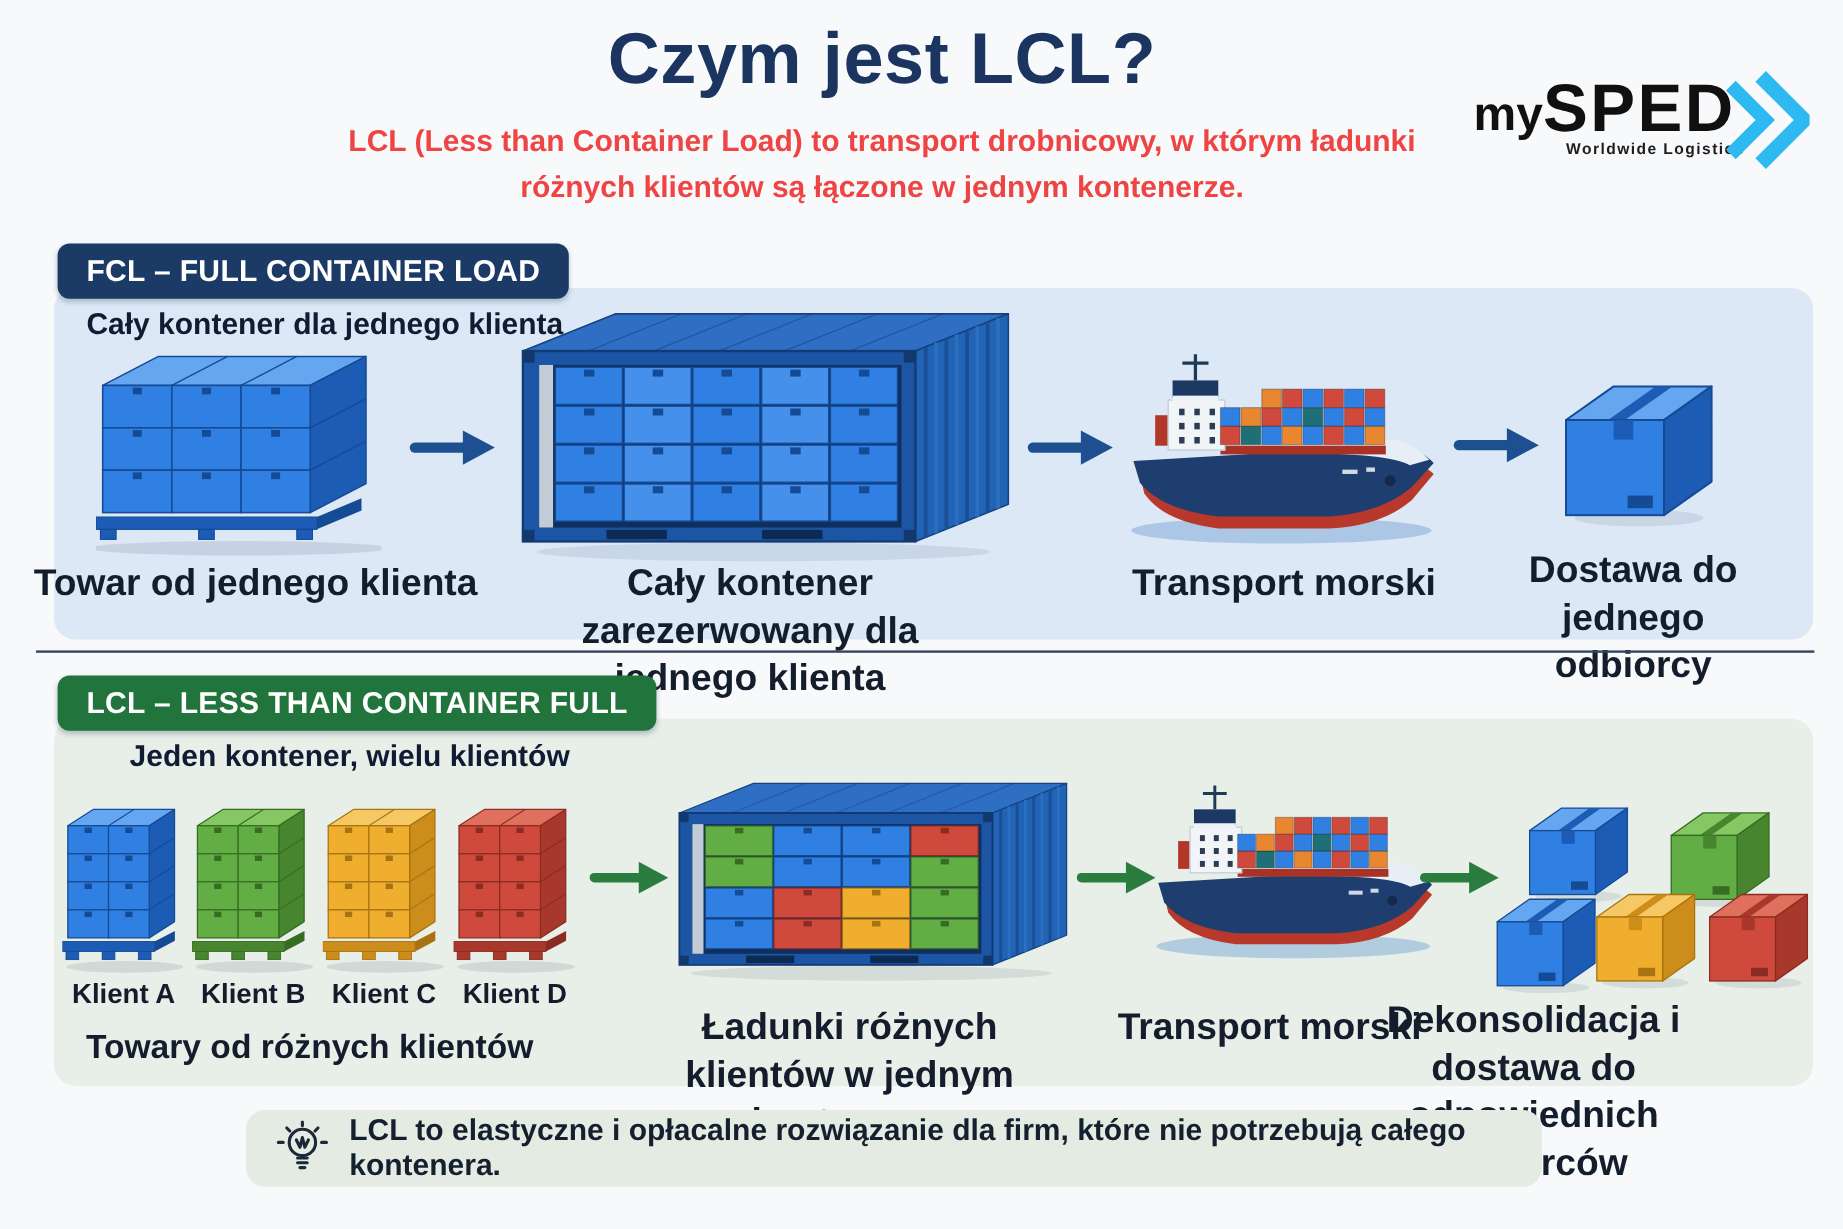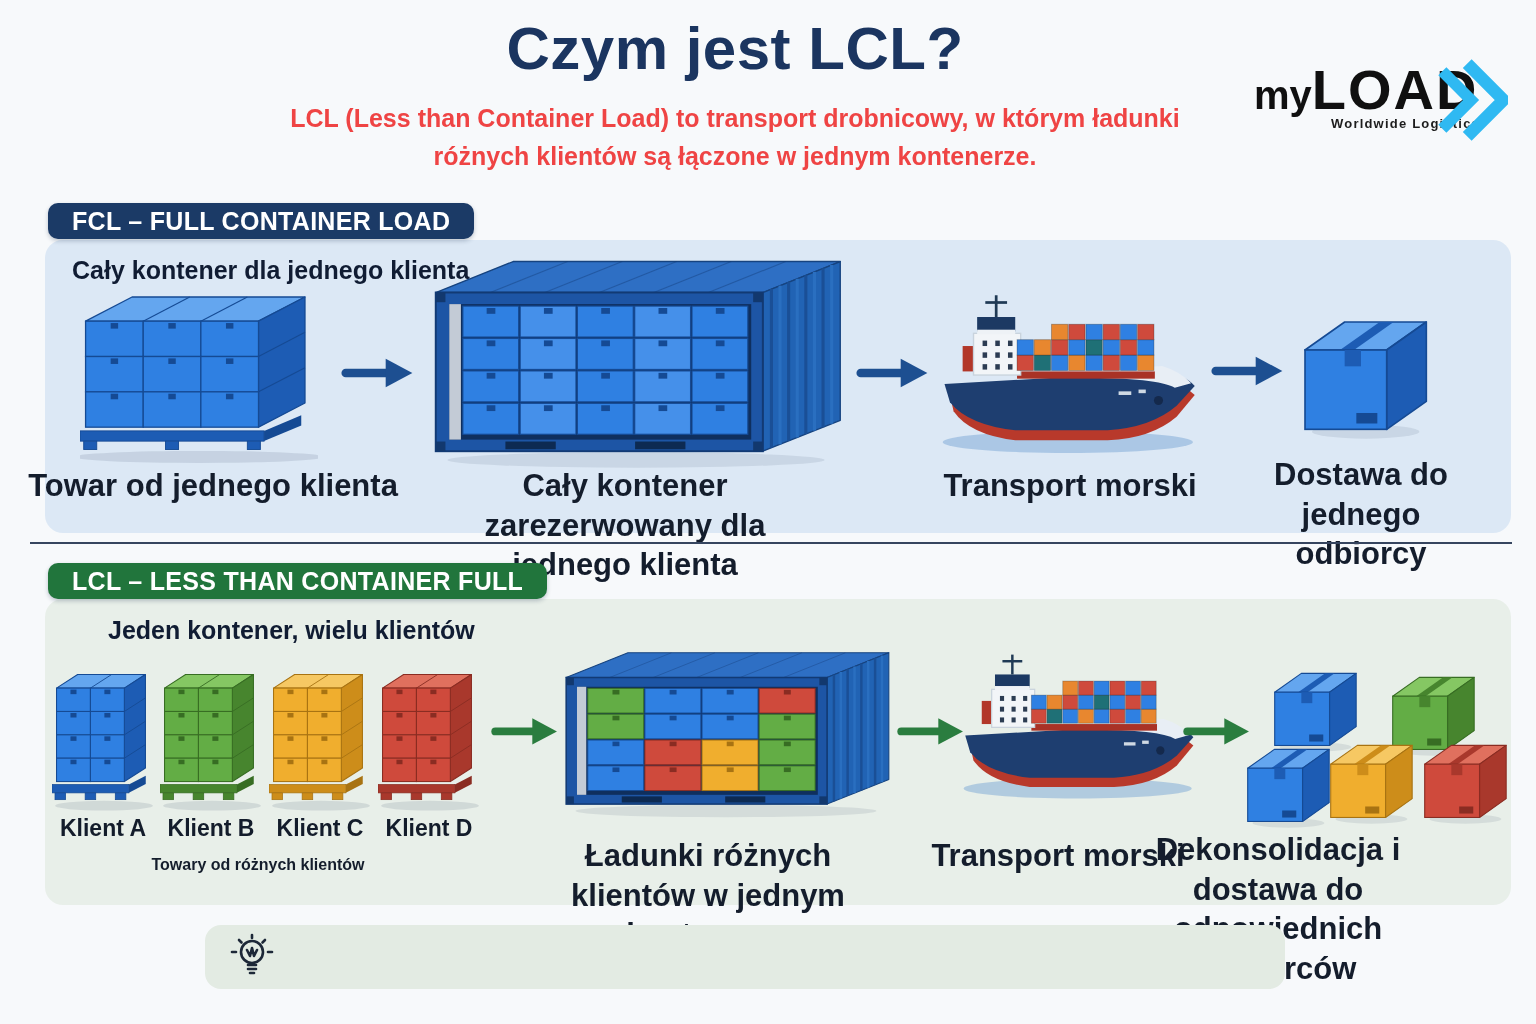--- a/index.html
+++ b/index.html
@@ -21,21 +21,21 @@
     font-size:25px; font-weight:600; color:#ef4444;
   }
   .logo-row { display:flex; align-items:flex-end; }
   .logo-my  { font-size:40px; font-weight:700; color:#101010; line-height:1; padding-bottom:3px; }
   .logo-sped{ font-size:56px; font-weight:800; color:#101010; line-height:1; letter-spacing:2px; }
   .logo-tagline { text-align:right; font-size:13px; font-weight:600; letter-spacing:1.2px; color:#1d1d1d; margin-top:-2px; }
   .panel { border-radius:18px; }
   .panel.fcl { left:45px; top:240px; width:1466px; height:293px; background:#dce8f5; }
   .panel.lcl { left:45px; top:599px; width:1466px; height:306px; background:#e8efe9; }
   .badge {
-    height:36px; border-radius:10px; color:#ffffff;
+    height:46px; border-radius:10px; color:#ffffff;
     font-size:25px; font-weight:700; letter-spacing:.3px;
     display:flex; align-items:center; padding:12px 24px;
     box-shadow:0 2px 4px rgba(20,40,70,.25);
     text-align:center;
   }
   .badge.fcl { left:48px; top:203px; background:#1b3a66; }
   .badge.lcl { left:48px; top:563px; background:#21753c; }
   .subhead { font-size:25px; font-weight:700; color:#101c33; }
   .caption {
     font-size:31px; font-weight:600; color:#141d2c; text-align:center;
@@ -51,24 +51,24 @@
   .note-text { font-size:25px; font-weight:700; color:#15202f; }
   .ill svg { width:100%; height:auto; display:block; }
 </style>
 </head>
 <body>
 
 <div class="abs title" style="color: rgb(27, 53, 96);">Czym jest LCL?</div>
 <div class="abs subtitle" style="top:104px;">LCL (Less than Container Load) to transport drobnicowy, w którym ładunki</div>
 <div class="abs subtitle" style="top:142px;">różnych klientów są łączone w jednym kontenerze.</div>
 
-<div class="abs" style="left:1228px; top:62px; width:226px;margin-left:26px;">
+<div class="abs" style="left:1228px; top:62px; width:226px;">
   <div class="logo-row">
     <span class="logo-my">my</span>
-      <span class="logo-sped">LOAD</span>
+      <span class="logo-sped">SPED</span>
   </div>
   <div class="logo-tagline">Worldwide Logistics</div>
 </div>
 <div class="abs" style="left:1436px; top:56px; width:72px; height:88px;">
   <svg viewBox="0 0 74 92" width="72" height="88">
     <polyline points="6,16 36,46 6,76" stroke="#2fb9f2" stroke-width="12" fill="none"></polyline>
     <polyline points="32,8 70,46 32,84" stroke="#2fb9f2" stroke-width="13" fill="none"></polyline>
   </svg>
 </div>
 
@@ -579,21 +579,21 @@
       <rect x="40" y="36" width="14" height="14" fill="#a9382c"></rect>
       <rect x="50" y="90" width="18" height="9" fill="#8a2c22"></rect>
     </svg>
   </div>
 
 <div class="abs client-label" style="left:103px; top:815px;text-align:center;">Klient A</div>
 <div class="abs client-label" style="left:211px; top:815px;">Klient B</div>
 <div class="abs client-label" style="left:320px; top:815px;">Klient C</div>
 <div class="abs client-label" style="left:429px; top:815px;">Klient D</div>
 
-<div class="abs caption" style="left:258px;  top:855px; font-size:16px;">Towary od różnych klientów</div>
+<div class="abs caption" style="left:258px;  top:855px; font-size:28px;">Towary od różnych klientów</div>
 <div class="abs caption" style="left:708px;  top:836px; max-width:280px;">Ładunki różnych klientów w jednym kontenerze</div>
 <div class="abs caption" style="left:1058px; top:836px;">Transport morski</div>
 <div class="abs caption" style="left:1278px; top:830px; max-width:300px;">Dekonsolidacja i dostawa do odpowiednich odbiorców</div>
 
 <div class="abs note" style="background: rgb(227, 235, 227);">
   <span style="flex:0 0 auto; width:46px; height:48px;">
     <svg viewBox="0 0 46 48" width="46" height="48">
       <g stroke="#1d2838" stroke-width="2.6" fill="none" stroke-linecap="round" stroke-linejoin="round">
         <circle cx="23" cy="19" r="11"></circle>
         <path d="M18 17 l3 6 2 -8 2 8 3 -6"></path>
@@ -601,13 +601,14 @@
           <path d="M19 36 h8"></path>
           <path d="M21 40 h4"></path>
         <path d="M23 2 v3"></path>
           <path d="M10 7 l2.5 2.5"></path>
           <path d="M36 7 l-2.5 2.5"></path>
         <path d="M3 19 h4"></path>
           <path d="M39 19 h4"></path>
       </g>
     </svg>
   </span>
+  <span class="note-text">LCL to elastyczne i opłacalne rozwiązanie dla firm, które nie potrzebują całego kontenera.</span>
 </div>
 
 </body></html>

